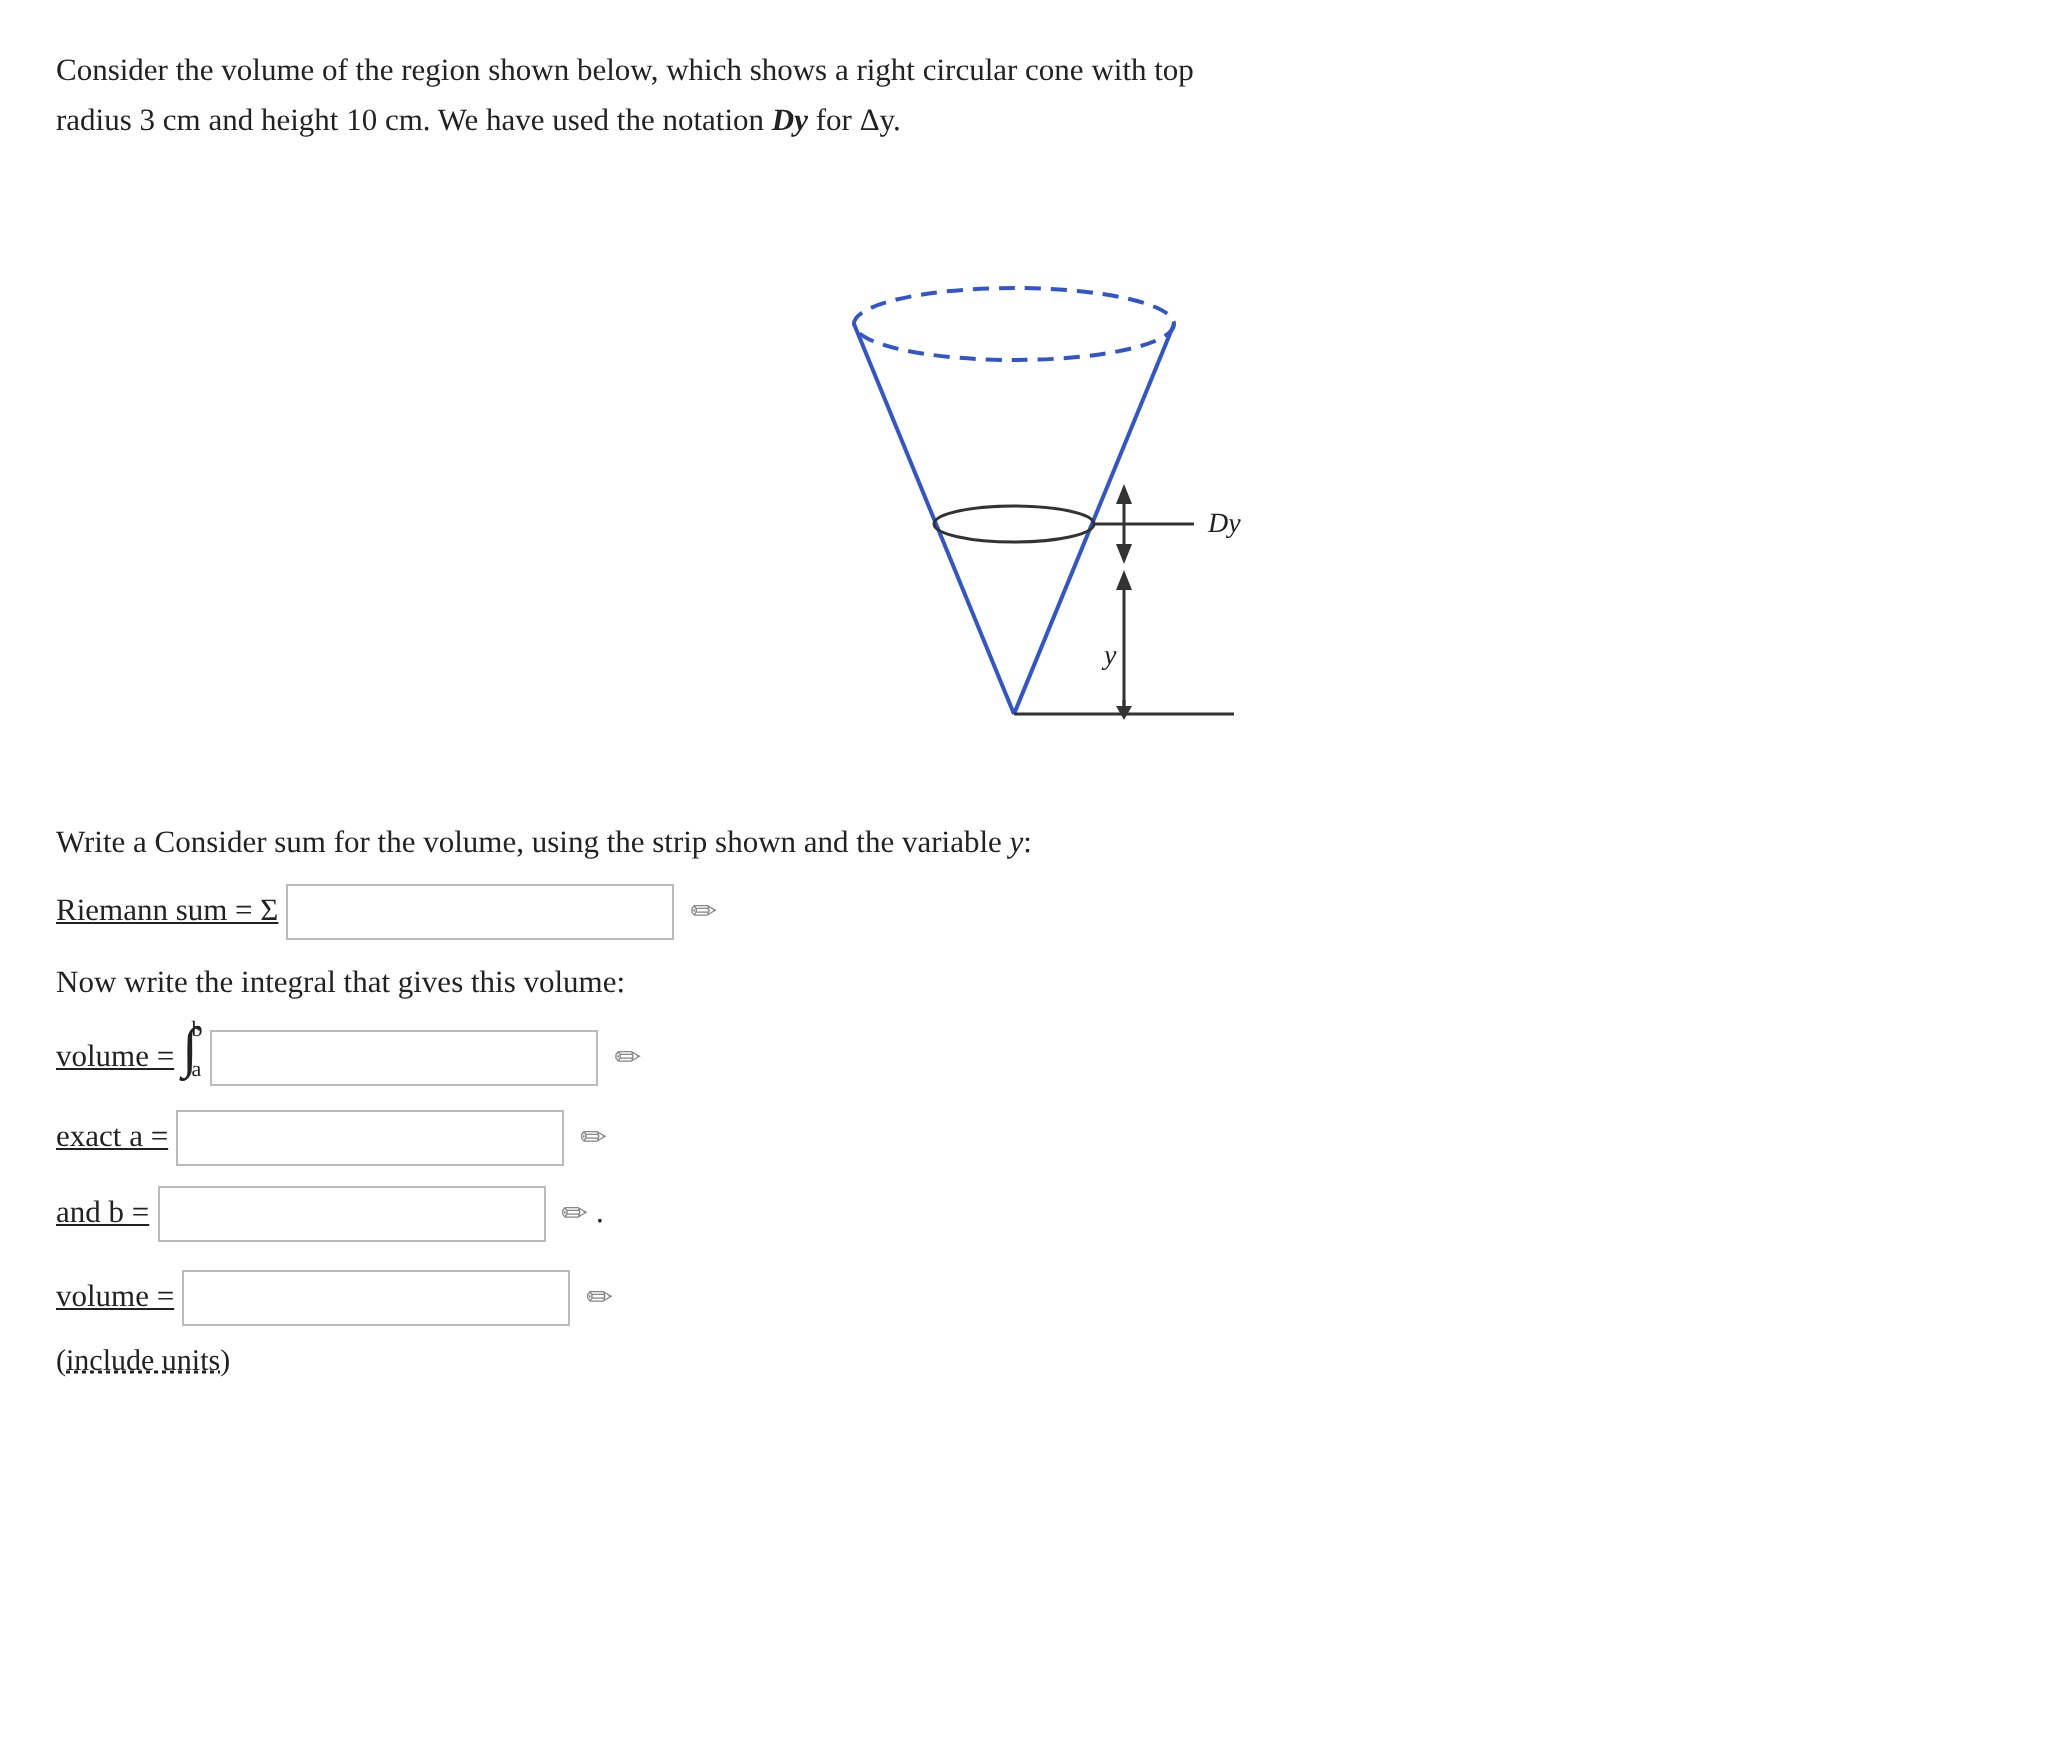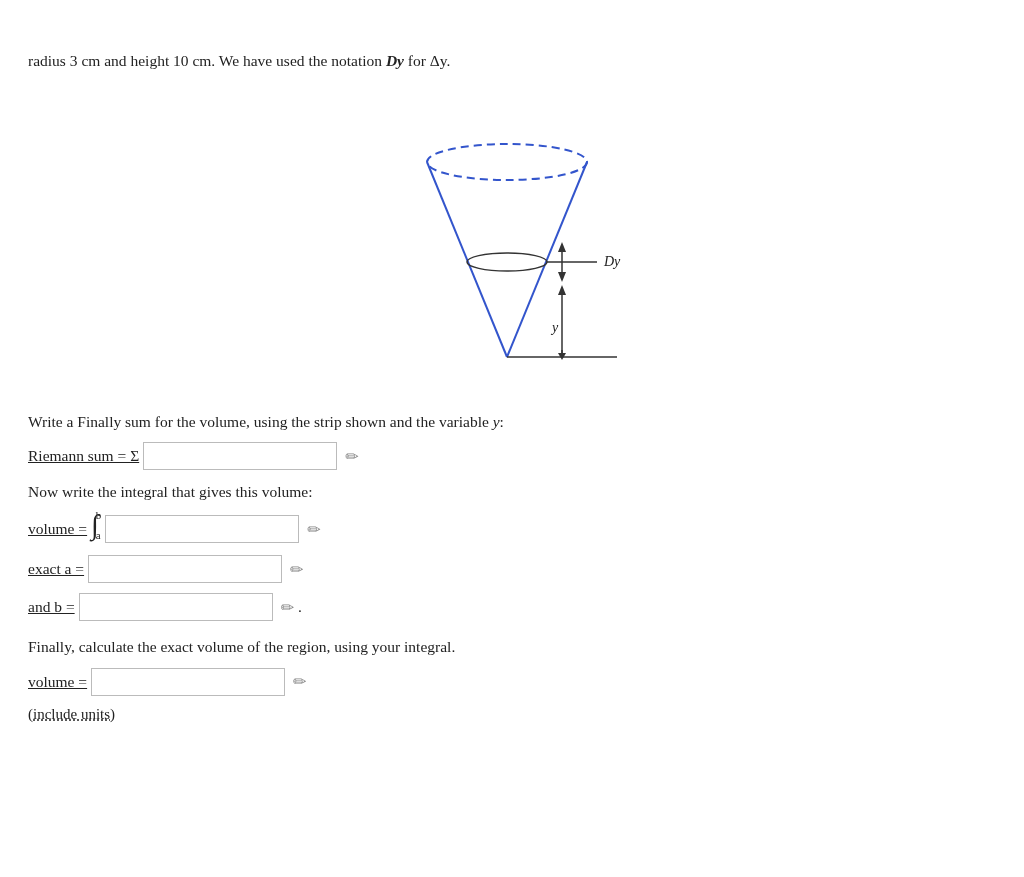--- a/index.html
+++ b/index.html
@@ -85,21 +85,21 @@
     }
     .integral-bounds .upper { align-self: flex-start; }
     .integral-bounds .lower { align-self: flex-start; margin-top: 8px; }
     .final-section { margin-top: 14px; }
     .math-italic { font-style: italic; }
   </style>
 </head>
 <body>
 
 <div class="intro-text">
-  <br>
+  <span>Consider the volume of the region shown below, which shows a right circular cone with top</span><br>
   <span>radius 3 cm and height 10 cm. We have used the notation </span><span class="italic">Dy</span><span> for </span><span>Δy.</span>
 </div>
 
 <div class="cone-container">
   <svg class="cone-svg" width="320" height="300" viewBox="0 0 320 300" xmlns="http://www.w3.org/2000/svg">
 
     <ellipse cx="155" cy="70" rx="80" ry="18" fill="none" stroke="#3355cc" stroke-width="2" stroke-dasharray="8,5"></ellipse>
 
     <line x1="75" y1="70" x2="155" y2="265" stroke="#3355cc" stroke-width="2"></line>
 
@@ -123,21 +123,21 @@
     <polygon points="206,203 210,193 214,203" fill="#333"></polygon>
 
     <line x1="155" y1="265" x2="265" y2="265" stroke="#333" stroke-width="1.5"></line>
 
     <line x1="210" y1="265" x2="210" y2="258" stroke="#333" stroke-width="1.5"></line>
     <polygon points="206,261 210,268 214,261" fill="#333"></polygon>
   </svg>
 </div>
 
 <div class="section-text">
-  <span>Write a Finally sum for the volume, using the strip shown and the variable </span><span class="math-italic">y</span><span>:</span>
+  <span>Write a Consider sum for the volume, using the strip shown and the variable </span><span class="math-italic">y</span><span>:</span>
 </div>
 <div class="answer-row">
   <span class="label">Riemann sum = Σ</span>
   <input class="answer-input" type="text" value="" style="">
   <button class="pencil-btn" title="Edit">
     <span>✏︎</span>
   </button>
 </div>
 
 <div class="section-text">
@@ -170,23 +170,20 @@
 <div class="answer-row">
   <span class="label">and b =</span>
   <input class="answer-input" type="text" value="" style="">
   <button class="pencil-btn" title="Edit">
     <span>✏︎</span>
   </button>
   <span class="period">.</span>
 </div>
 
 <div class="final-section">
-  <div class="section-text">
-    <span>Finally, calculate the exact volume of the region, using your integral.</span>
-  </div>
   <div class="answer-row">
     <span class="label">volume =</span>
     <input class="answer-input" type="text" value="" style="">
     <button class="pencil-btn" title="Edit">
       <span>✏︎</span>
     </button>
   </div>
   <div style="font-size:15px; margin-top:2px;">
     <span>(</span><span class="underline" style="cursor:pointer;">include units</span><span>)</span>
   </div>

